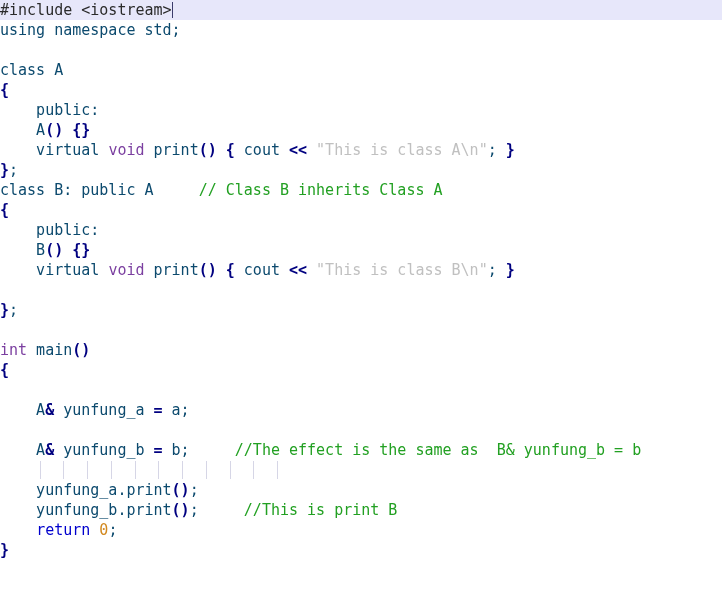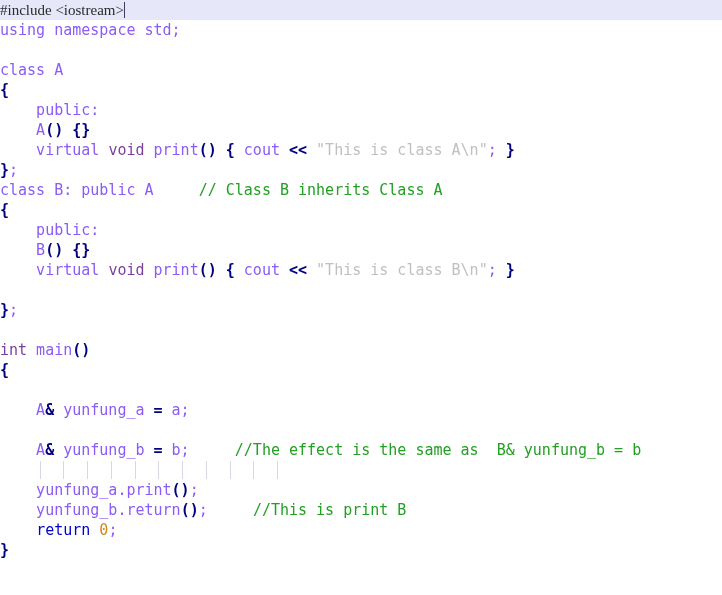--- a/index.html
+++ b/index.html
@@ -28,22 +28,22 @@
     font-size: 15px;
     white-space: pre;
     color: #2b2b2b;
     letter-spacing: 0px;
     padding-left: 0px;
   }
   .line.highlight {
     background: #e7e7fa;
   }
   
-  .t-plain    { color: #8b5cf6; }
-  .t-pre      { color: #2b2b2b; font-family: Liberation Serif, serif; }
+  .t-plain    { color: #0c4a6e; }
+  .t-pre      { color: #2b2b2b; }
   .t-kw       { color: #7b3fa0; }
   .t-kw-ret   { color: #0000cd; font-weight: normal; }
   .t-punct    { color: #000080; font-weight: bold; }
   .t-op       { color: #000080; font-weight: bold; }
   .t-str      { color: #c0c0c0; }
   .t-cmt      { color: #22a022; }
   .t-num      { color: #d2881e; }
 
   
   .caret {
@@ -94,17 +94,17 @@
       <div class="line"><span class="t-punct">}</span><span class="t-plain">;</span></div>
       <div class="line">&nbsp;</div>
       <div class="line"><span class="t-kw">int</span><span class="t-plain"> main</span><span class="t-punct">()</span></div>
       <div class="line"><span class="t-punct">{</span></div>
       <div class="line">&nbsp;</div>
       <div class="line"><span class="t-plain">    A</span><span class="t-op">&amp;</span><span class="t-plain"> yunfung_a </span><span class="t-op">=</span><span class="t-plain"> a;</span></div>
       <div class="line">&nbsp;</div>
       <div class="line"><span class="t-plain">    A</span><span class="t-op">&amp;</span><span class="t-plain"> yunfung_b </span><span class="t-op">=</span><span class="t-plain"> b;     </span><span class="t-cmt">//The effect is the same as  B&amp; yunfung_b = b</span></div>
       <div class="line"><span class="guides"><span class="guide" style="left: 40px;"></span><span class="guide" style="left: 63px;"></span><span class="guide" style="left: 87px;"></span><span class="guide" style="left: 111px;"></span><span class="guide" style="left: 135px;"></span><span class="guide" style="left: 158px;"></span><span class="guide" style="left: 182px;"></span><span class="guide" style="left: 206px;"></span><span class="guide" style="left: 230px;"></span><span class="guide" style="left: 253px;"></span><span class="guide" style="left: 277px;"></span></span></div>
       <div class="line"><span class="t-plain">    yunfung_a.print</span><span class="t-punct">()</span><span class="t-plain">;</span></div>
-      <div class="line"><span class="t-plain">    yunfung_b.return</span><span class="t-punct">()</span><span class="t-plain">;     </span><span class="t-cmt">//This is print B</span></div>
+      <div class="line"><span class="t-plain">    yunfung_b.print</span><span class="t-punct">()</span><span class="t-plain">;     </span><span class="t-cmt">//This is print B</span></div>
       <div class="line"><span class="t-plain">    </span><span class="t-kw-ret">return</span><span class="t-plain"> </span><span class="t-num">0</span><span class="t-plain">;</span></div>
       <div class="line"><span class="t-punct">}</span></div>
     </div>
 </div>
 
 </body></html>

